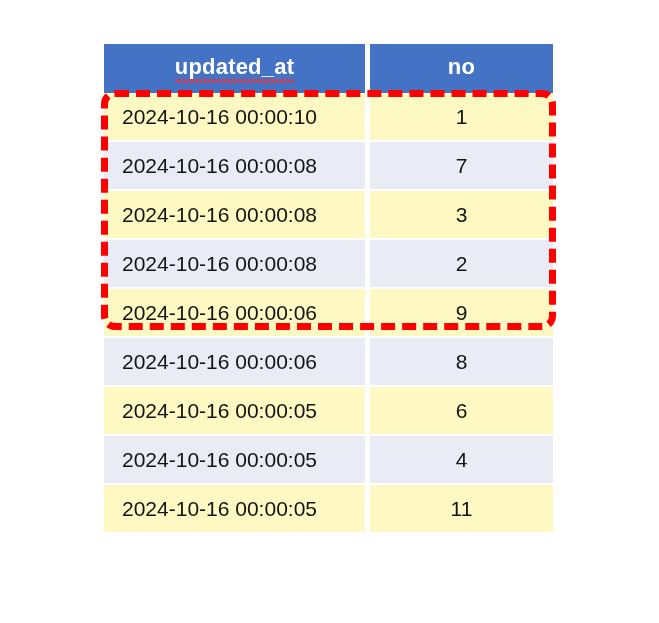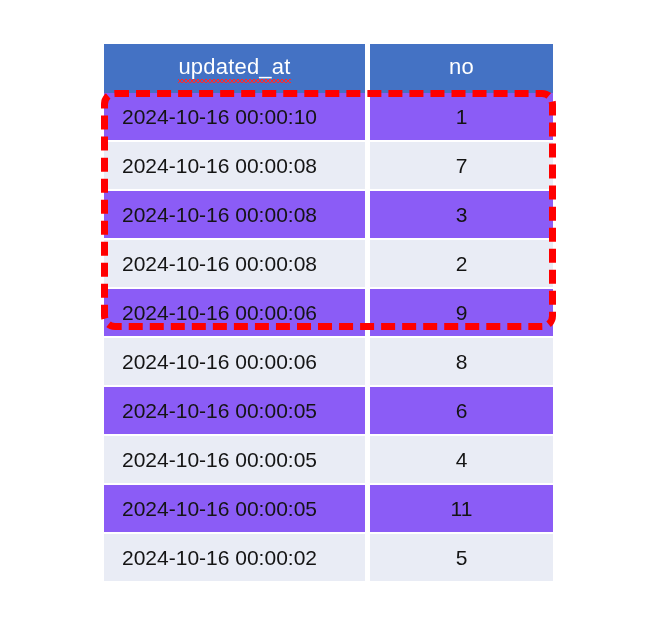--- a/index.html
+++ b/index.html
@@ -29,21 +29,21 @@
     table-layout: fixed;
   }
 
   table.result-table col.col-updated { width: 266px; }
   table.result-table col.col-no      { width: 183px; }
 
   thead th {
     background: #4472C4;
     color: #ffffff;
     font-size: 22px;
-    font-weight: normal;
+    font-weight: bold;
     text-align: center;
     height: 49px;
     padding: 0;
     vertical-align: middle;
     border-right: 5px solid #ffffff;
     letter-spacing: 0.2px;
   }
   thead th.last-col { border-right: none; }
 
   
@@ -70,21 +70,21 @@
     padding: 0;
     font-size: 21px;
     color: #141414;
     vertical-align: middle;
     border-right: 5px solid #ffffff;
     border-bottom: 2px solid #ffffff;
     font-weight: normal;
   }
   tbody td.last-col { border-right: none; }
 
-  tbody tr.band-dark td { background: #8b5cf6; }
+  tbody tr.band-dark td { background: #fef9c3; }
   tbody tr.band-light td { background: #E9ECF5; }
 
   td.cell-updated {
     text-align: left;
     padding-left: 18px;
   }
   td.cell-no {
     text-align: center;
   }
 
@@ -155,21 +155,17 @@
         <td class="cell-no last-col">6</td>
       </tr>
       <tr class="band-light">
         <td class="cell-updated">2024-10-16 00:00:05</td>
         <td class="cell-no last-col">4</td>
       </tr>
       <tr class="band-dark">
         <td class="cell-updated">2024-10-16 00:00:05</td>
         <td class="cell-no last-col">11</td>
       </tr>
-      <tr class="band-light">
-        <td class="cell-updated">2024-10-16 00:00:02</td>
-        <td class="cell-no last-col">5</td>
-      </tr>
     </tbody>
   </table>
 </div>
 
 <div id="highlight-box"></div>
 
 </body></html>

